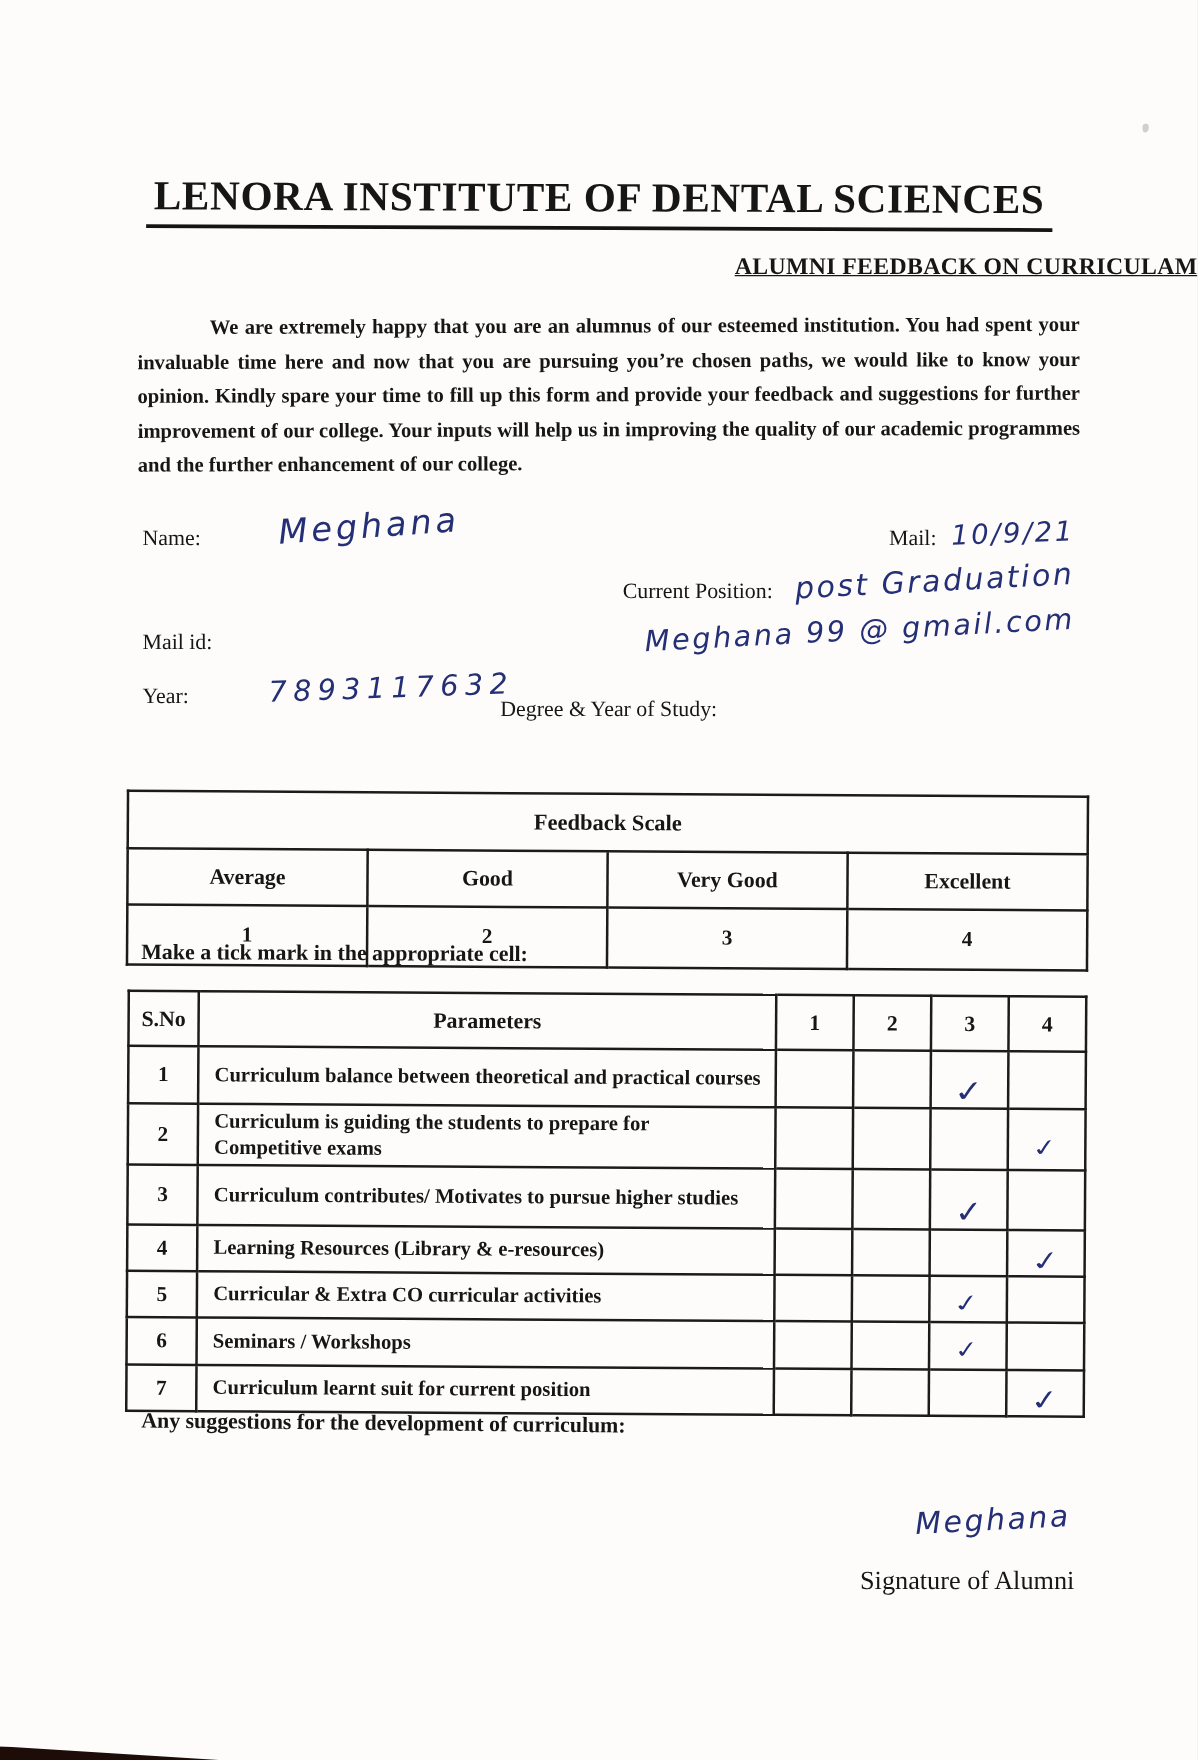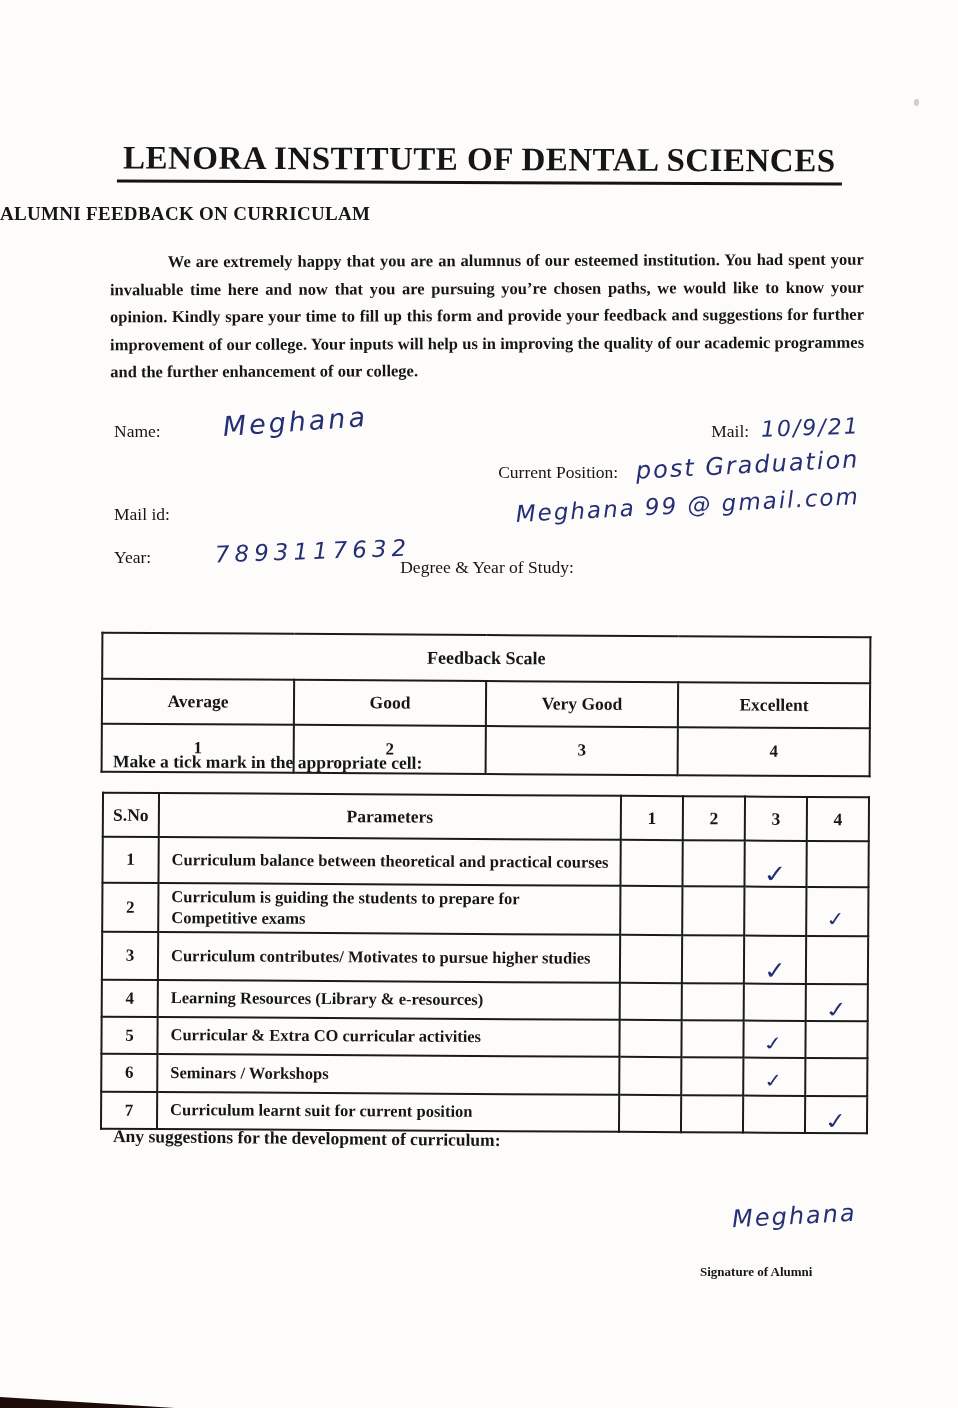--- a/index.html
+++ b/index.html
@@ -20,22 +20,22 @@
   }
   
   .title-wrap { position:absolute; top:141px; left:0; width:100%; text-align:center; }
   .title {
     display:inline-block; margin:0;
     font-size:33px; font-weight:bold; letter-spacing:.5px;
     border-bottom:3px solid #141414; padding:0 6px 3px;
     transform:rotate(.25deg);
   }
   .subtitle {
-    position:absolute; top:203px; left:0; width:100%; text-align:left;
-    margin:0; font-size:19px; font-weight:bold; letter-spacing:.3px;
+    position:absolute; top:203px; left:0; width:100%; text-align:right;
+    margin:0; font-size:19px; font-weight:bold; letter-spacing:.3px;text-decoration:underline;
   }
   .intro {
     position:absolute; top:247px; left:110px; width:754px; margin:0;
     font-size:16.5px; font-weight:bold; line-height:27.6px;
     text-align:justify; text-indent:58px;
     transform:rotate(-.2deg);
   }
   
   .row { position:absolute; left:114px; width:746px; display:flex; align-items:baseline; }
   .row-name { top:414px; justify-content:space-between; }
@@ -93,21 +93,21 @@
   tbody tr:nth-child(4) { height:37px; } tbody tr:nth-child(4) .tick { font-size:19px; transform:rotate(-14deg) scaleX(1.5); }
   tbody tr:nth-child(5) { height:37px; } tbody tr:nth-child(5) .tick { font-size:16px; transform:rotate(-16deg) scaleX(1.6) translateY(-4px); }
   tbody tr:nth-child(6) { height:38px; } tbody tr:nth-child(6) .tick { font-size:18px; transform:rotate(-8deg) scaleX(1.25) translateY(-4px); }
   tbody tr:nth-child(7) { height:37px; } tbody tr:nth-child(7) .tick { font-size:21px; transform:rotate(-10deg) scaleX(1.3); }
   
   .suggestions {
     position:absolute; top:1128px; left:113px; margin:0;
     font-size:17.5px; font-weight:bold; transform:rotate(.6deg);
   }
   .sig-hw { position:absolute; top:1204px; left:732px; font-size:24px; letter-spacing:2px; transform:rotate(-3deg); }
-  .sig-label { position:absolute; top:1252px; left:688px; margin:12px; font-size:13px; font-weight:bold; }
+  .sig-label { position:absolute; top:1252px; left:688px; margin:0; font-size:21px; font-weight:normal; }
   
   .scan-edge {
     position:absolute; left:0; bottom:0; width:175px; height:11px;
     background:#1d0c07;
     clip-path:polygon(0 0, 100% 100%, 0 100%);
   }
   .scan-speck {
     position:absolute; top:99px; left:914px; width:5px; height:7px;
     background:#9a9a9a; opacity:.45; border-radius:50% 40% 60% 50%;
   }

